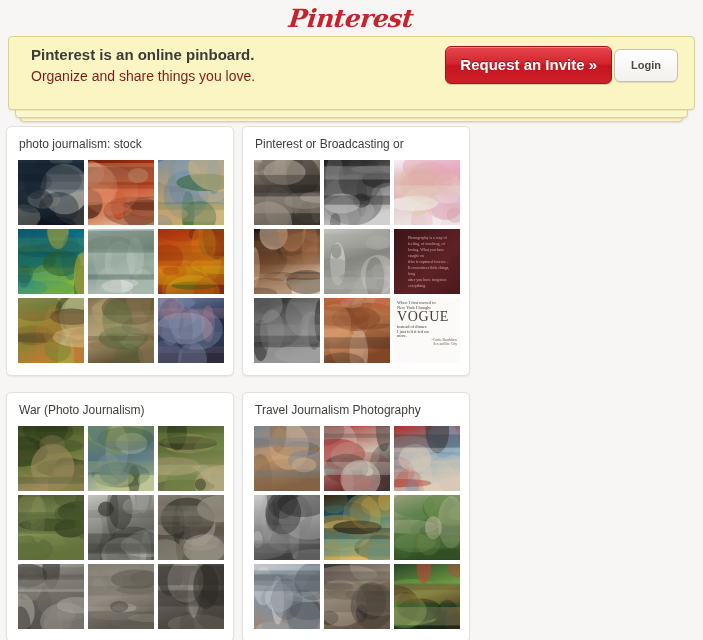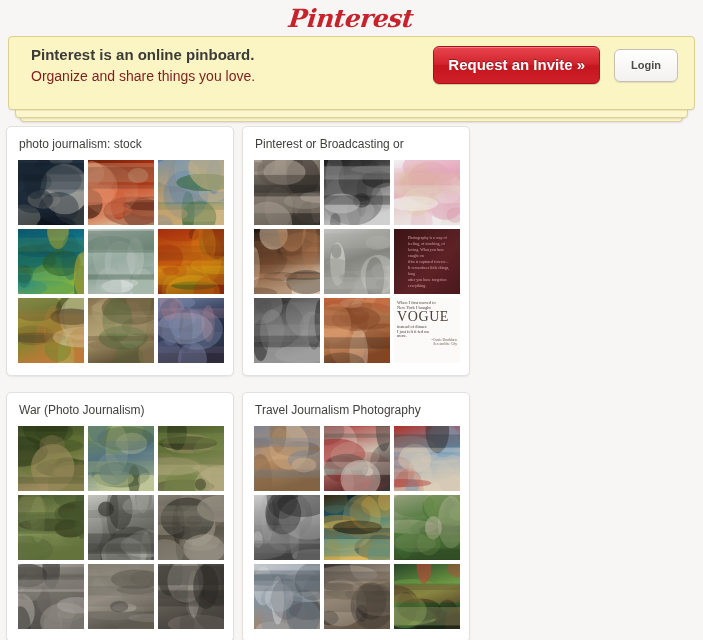--- a/index.html
+++ b/index.html
@@ -64,21 +64,21 @@
     display: inline-block;
     font-size: 15px; font-weight: bold; color: #ffffff;
     background: linear-gradient(to bottom, #e8454e 0%, #d1232d 48%, #c5151f 52%, #cf2029 100%);
     border: 1px solid #a7121a;
     border-radius: 6px;
     padding: 9px 14px 10px;
     text-shadow: 0 -1px 0 rgba(0,0,0,0.35);
     box-shadow: inset 0 1px 0 rgba(255,255,255,0.30), 0 1px 1px rgba(0,0,0,0.18);
     white-space: nowrap;
     cursor: pointer;
-    margin-right: 14px;
+    margin-right: 2px;
   }
   .btn-login {
     display: inline-block;
     font-size: 11px; font-weight: bold; color: #4a4a46;
     background: linear-gradient(to bottom, #ffffff 0%, #f3f1ee 100%);
     border: 1px solid #c3c0b9;
     border-radius: 6px;
     padding: 9px 16px 10px;
     text-shadow: 0 1px 0 #ffffff;
     box-shadow: 0 1px 1px rgba(0,0,0,0.10);

